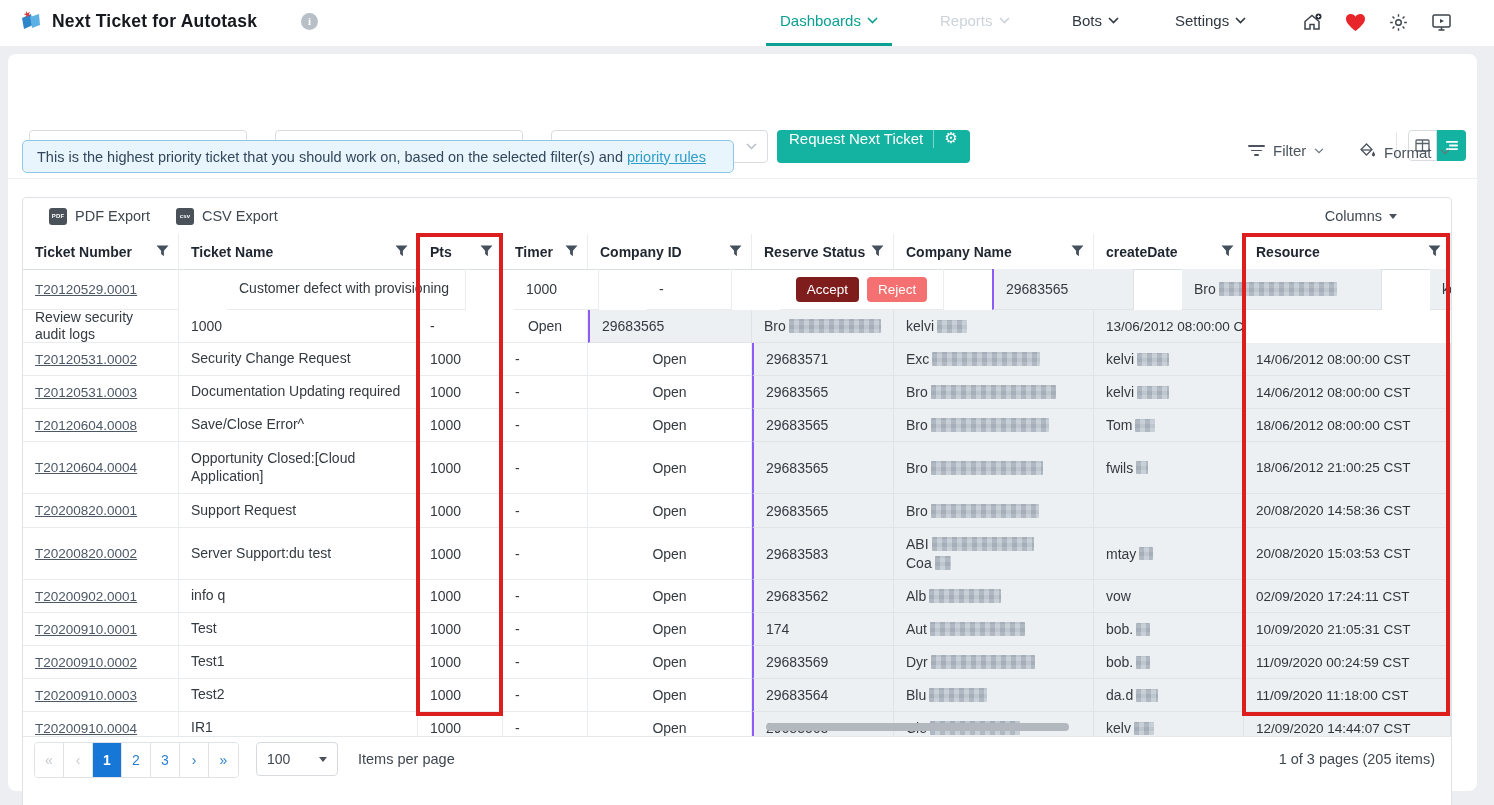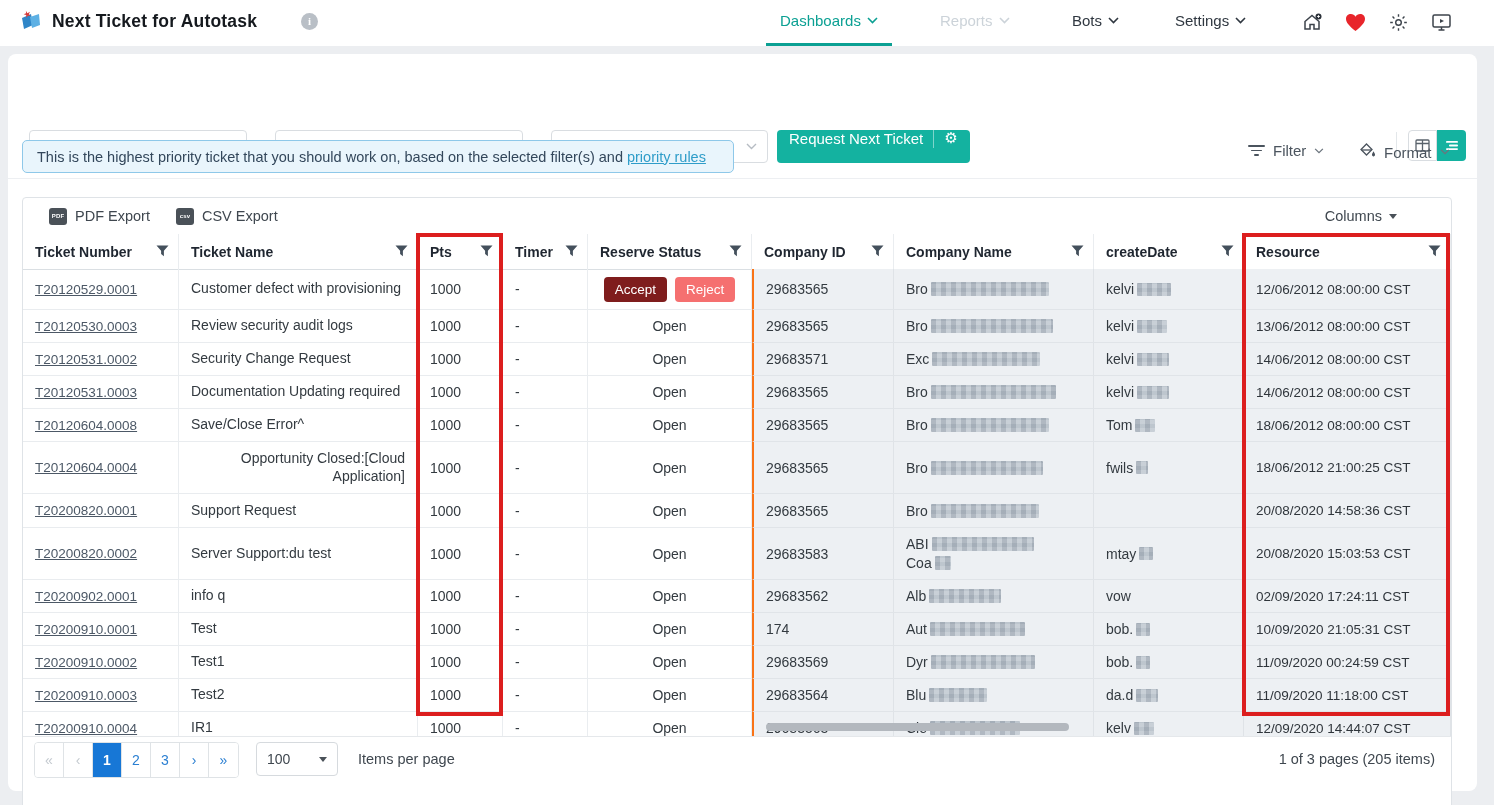--- a/index.html
+++ b/index.html
@@ -62,23 +62,23 @@
   .grid{display:grid;grid-template-columns:156px 239px 85px 85px 164px 142px 200px 150px 207px;}
   .thead{position:absolute;left:0;top:36px;width:100%;height:35px;border-bottom:1px solid #dadfe3;background:#fff;}
   .th{position:relative;display:flex;align-items:center;padding:0 26px 0 12px;font-size:14px;font-weight:700;color:#1f2630;
     border-right:1px solid #eaedf0;box-sizing:border-box;cursor:pointer;white-space:nowrap;overflow:hidden;}
   .th .funnel{position:absolute;right:9px;top:11px;}
   .tbody{position:absolute;left:0;top:71px;width:100%;height:467px;overflow:hidden;}
   .trow{width:100%;}
   .td{position:relative;display:flex;align-items:center;padding:0 12px;font-size:14px;color:#333a40;
     border-right:1px solid #eaedf0;border-bottom:1px solid #e9ecef;box-sizing:border-box;overflow:hidden;}
   .td.rcell{background:#edf0f3;border-right:1px solid #dfe3e7;border-bottom:1px solid #e0e4e8;}
-  .td.frozen-edge{border-left:2px solid #f97316;}
+  .td.frozen-edge{border-left:2px solid #8b5cf6;}
   .tk-link{color:#4c5866;text-decoration:underline;font-size:13.5px;cursor:pointer;white-space:nowrap;}
-  .name-cell{line-height:1.25;font-size:14px;text-align:right;}
+  .name-cell{line-height:1.25;font-size:14px;}
   .c-center{justify-content:center;text-align:center;padding:0 6px;}
   .btn-accept{background:#7f1d1d;color:#fff;font-size:13.5px;border-radius:4px;padding:5px 11px;cursor:pointer;}
   .btn-reject{background:#f57070;color:#fff;font-size:13.5px;border-radius:4px;padding:5px 11px;cursor:pointer;margin-left:8px;}
   .date-cell{font-size:13.5px;color:#2f353b;white-space:nowrap;}
   .px{display:inline-block;height:13px;vertical-align:-2px;margin-left:3px;border-radius:1px;
     background:repeating-linear-gradient(90deg,rgba(148,158,170,.55) 0 5px,rgba(193,201,209,.55) 5px 10px),
                repeating-linear-gradient(0deg,#d2d8de 0 4px,#b9c2ca 4px 8px);filter:blur(.7px);}
   .hscroll-thumb{position:absolute;left:743px;top:525px;width:303px;height:8px;border-radius:4px;background:#b3b8be;cursor:pointer;}
   
   .pager{position:absolute;left:0;top:538px;width:100%;height:46px;border-top:1px solid #e5e8eb;background:#fff;}
@@ -302,37 +302,37 @@
             </span>
           </div>
           <div class="th">
             <span>Timer</span>
             <span>
               <svg class="funnel" width="13" height="12" viewBox="0 0 13 12">
                 <path d="M0.5 0.5h12l-4.6 5.3v5.4l-2.8-2.1V5.8z" fill="#44505c"></path>
               </svg>
             </span>
           </div>
-          <div class="th">
-            <span>Reserve Status</span>
-            <span>
-              <svg class="funnel" width="13" height="12" viewBox="0 0 13 12">
-                <path d="M0.5 0.5h12l-4.6 5.3v5.4l-2.8-2.1V5.8z" fill="#44505c"></path>
-              </svg>
-            </span>
-          </div>
           <div class="th frozen-edge">
             <span>Company ID</span>
             <span>
               <svg class="funnel" width="13" height="12" viewBox="0 0 13 12">
                 <path d="M0.5 0.5h12l-4.6 5.3v5.4l-2.8-2.1V5.8z" fill="#44505c"></path>
               </svg>
             </span>
           </div>
           <div class="th">
+            <span>Reserve Status</span>
+            <span>
+              <svg class="funnel" width="13" height="12" viewBox="0 0 13 12">
+                <path d="M0.5 0.5h12l-4.6 5.3v5.4l-2.8-2.1V5.8z" fill="#44505c"></path>
+              </svg>
+            </span>
+          </div>
+          <div class="th">
             <span>Company Name</span>
             <span>
               <svg class="funnel" width="13" height="12" viewBox="0 0 13 12">
                 <path d="M0.5 0.5h12l-4.6 5.3v5.4l-2.8-2.1V5.8z" fill="#44505c"></path>
               </svg>
             </span>
           </div>
           <div class="th">
             <span>createDate</span>
             <span>
@@ -344,21 +344,21 @@
           <div class="th">
             <span>Resource</span>
             <span>
               <svg class="funnel" width="13" height="12" viewBox="0 0 13 12">
                 <path d="M0.5 0.5h12l-4.6 5.3v5.4l-2.8-2.1V5.8z" fill="#44505c"></path>
               </svg>
             </span>
           </div>
         </div>
       <div class="tbody">
-          <div class="trow grid" style="height: 41px;">
+          <div class="trow grid" style="height: 41px; gap: 48px;">
             <div class="td" style="height:41px">
               <a class="tk-link">T20120529.0001</a>
             </div>
             <div class="td name-cell" style="height:41px">
               <span>Customer defect with provisioning</span>
             </div>
             <div class="td" style="height:41px">1000</div>
             <div class="td" style="height:41px">-</div>
             <div class="td c-center" style="height:41px">
               <span class="btn-accept">Accept</span>
@@ -369,23 +369,20 @@
               <span>Bro</span>
               <span class="px" style="width:118px;height:14px"></span>
             </div>
             <div class="td rcell" style="height:41px">
               <span>kelvi</span>
               <span class="px" style="width:34px;height:13px"></span>
             </div>
             <div class="td rcell date-cell" style="height:41px">12/06/2012 08:00:00 CST</div>
           </div>
           <div class="trow grid" style="height: 33px;">
-            <div class="td" style="height:33px">
-              <a class="tk-link">T20120530.0003</a>
-            </div>
             <div class="td name-cell" style="height:33px">
               <span>Review security audit logs</span>
             </div>
             <div class="td" style="height:33px">1000</div>
             <div class="td" style="height:33px">-</div>
             <div class="td c-center" style="height:33px">
               <span>Open</span>
             </div>
             <div class="td rcell frozen-edge" style="height:33px">29683565</div>
             <div class="td rcell" style="height:33px">

